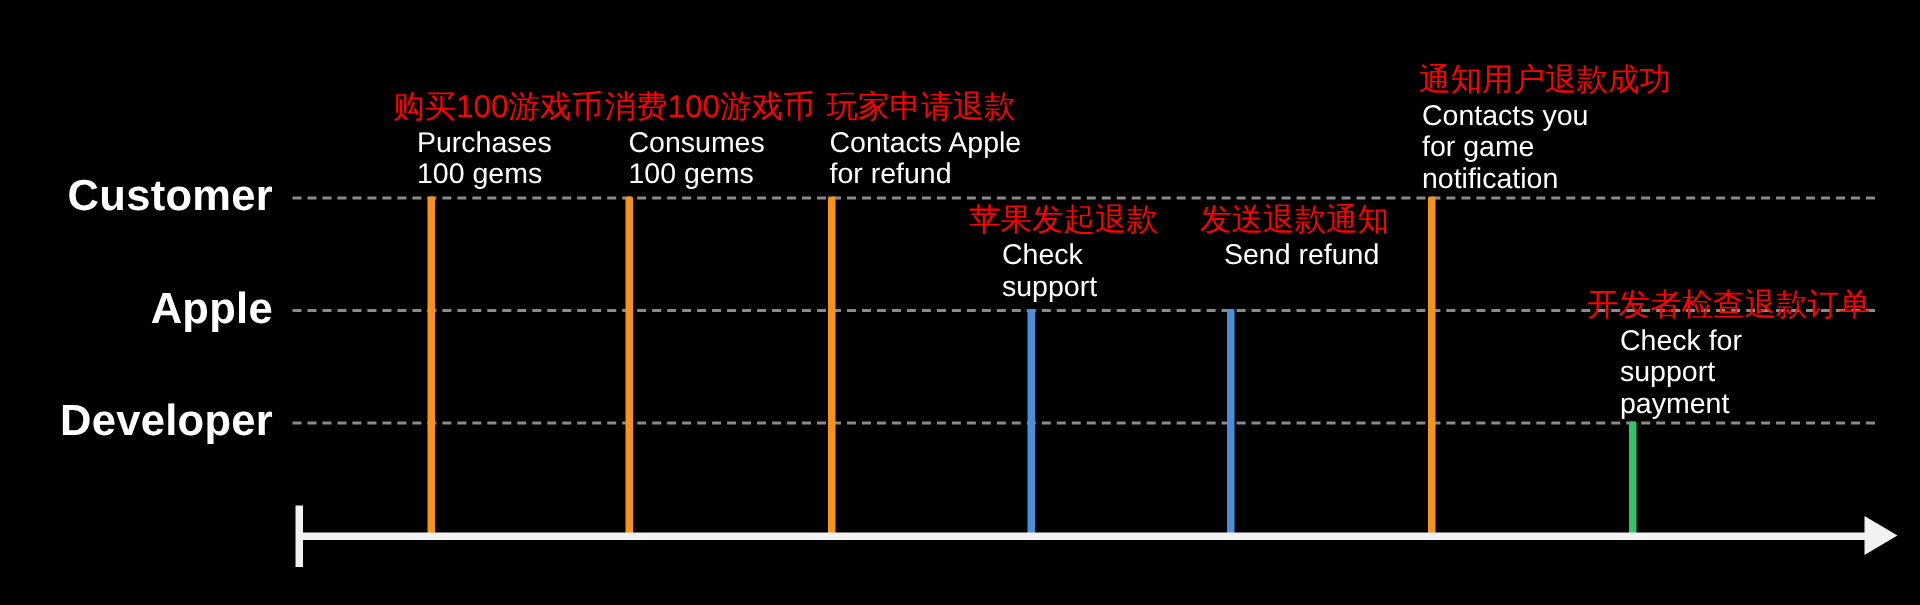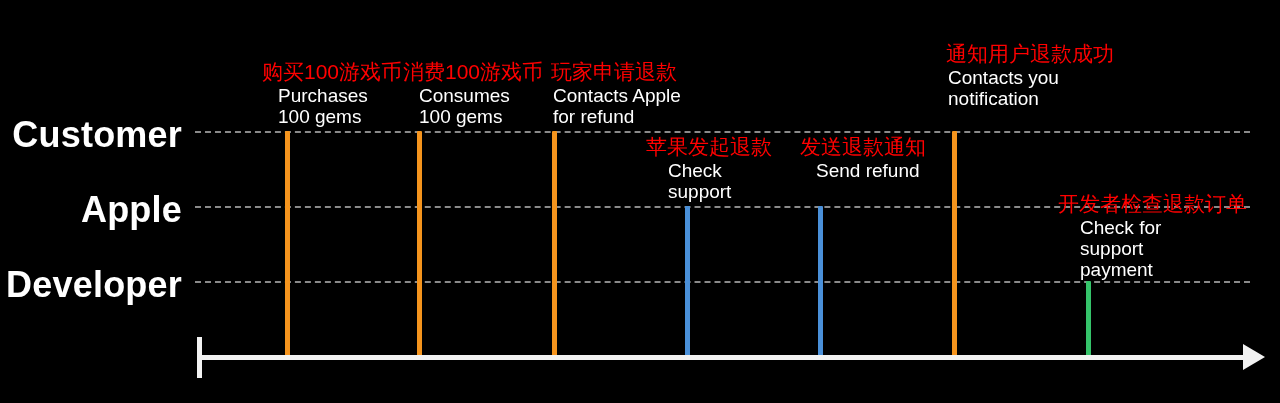--- a/index.html
+++ b/index.html
@@ -14,21 +14,21 @@
     background: #000000;
     overflow: hidden;
     font-family: "Liberation Sans", "DejaVu Sans", sans-serif;
   }
 
   
   .lane-label {
     position: absolute;
     right: 1098px;           
     color: #ffffff;
-    font-size: 36px;
+    font-size: 29px;
     font-weight: 700;
     letter-spacing: 0.2px;
     line-height: 1;
     white-space: nowrap;
     text-align: right;
   }
 
   
   .lane-line {
     position: absolute;
@@ -153,20 +153,21 @@
     <span class="ann-cn">发送退款通知</span>
     <span class="ann-en">
       <span class="ln">Send refund</span>
     </span>
   </div>
 
   <div class="annotation" style="left:946px; top:42px">
     <span class="ann-cn">通知用户退款成功</span>
     <span class="ann-en" style="padding-left:2px">
       <span class="ln">Contacts you</span>
+      <span class="ln">for game</span>
       <span class="ln">notification</span>
     </span>
   </div>
 
   <div class="annotation" style="left:1058px; top:192px">
     <span class="ann-cn">开发者检查退款订单</span>
     <span class="ann-en" style="padding-left:22px">
       <span class="ln">Check for</span>
       <span class="ln">support</span>
       <span class="ln">payment</span>

